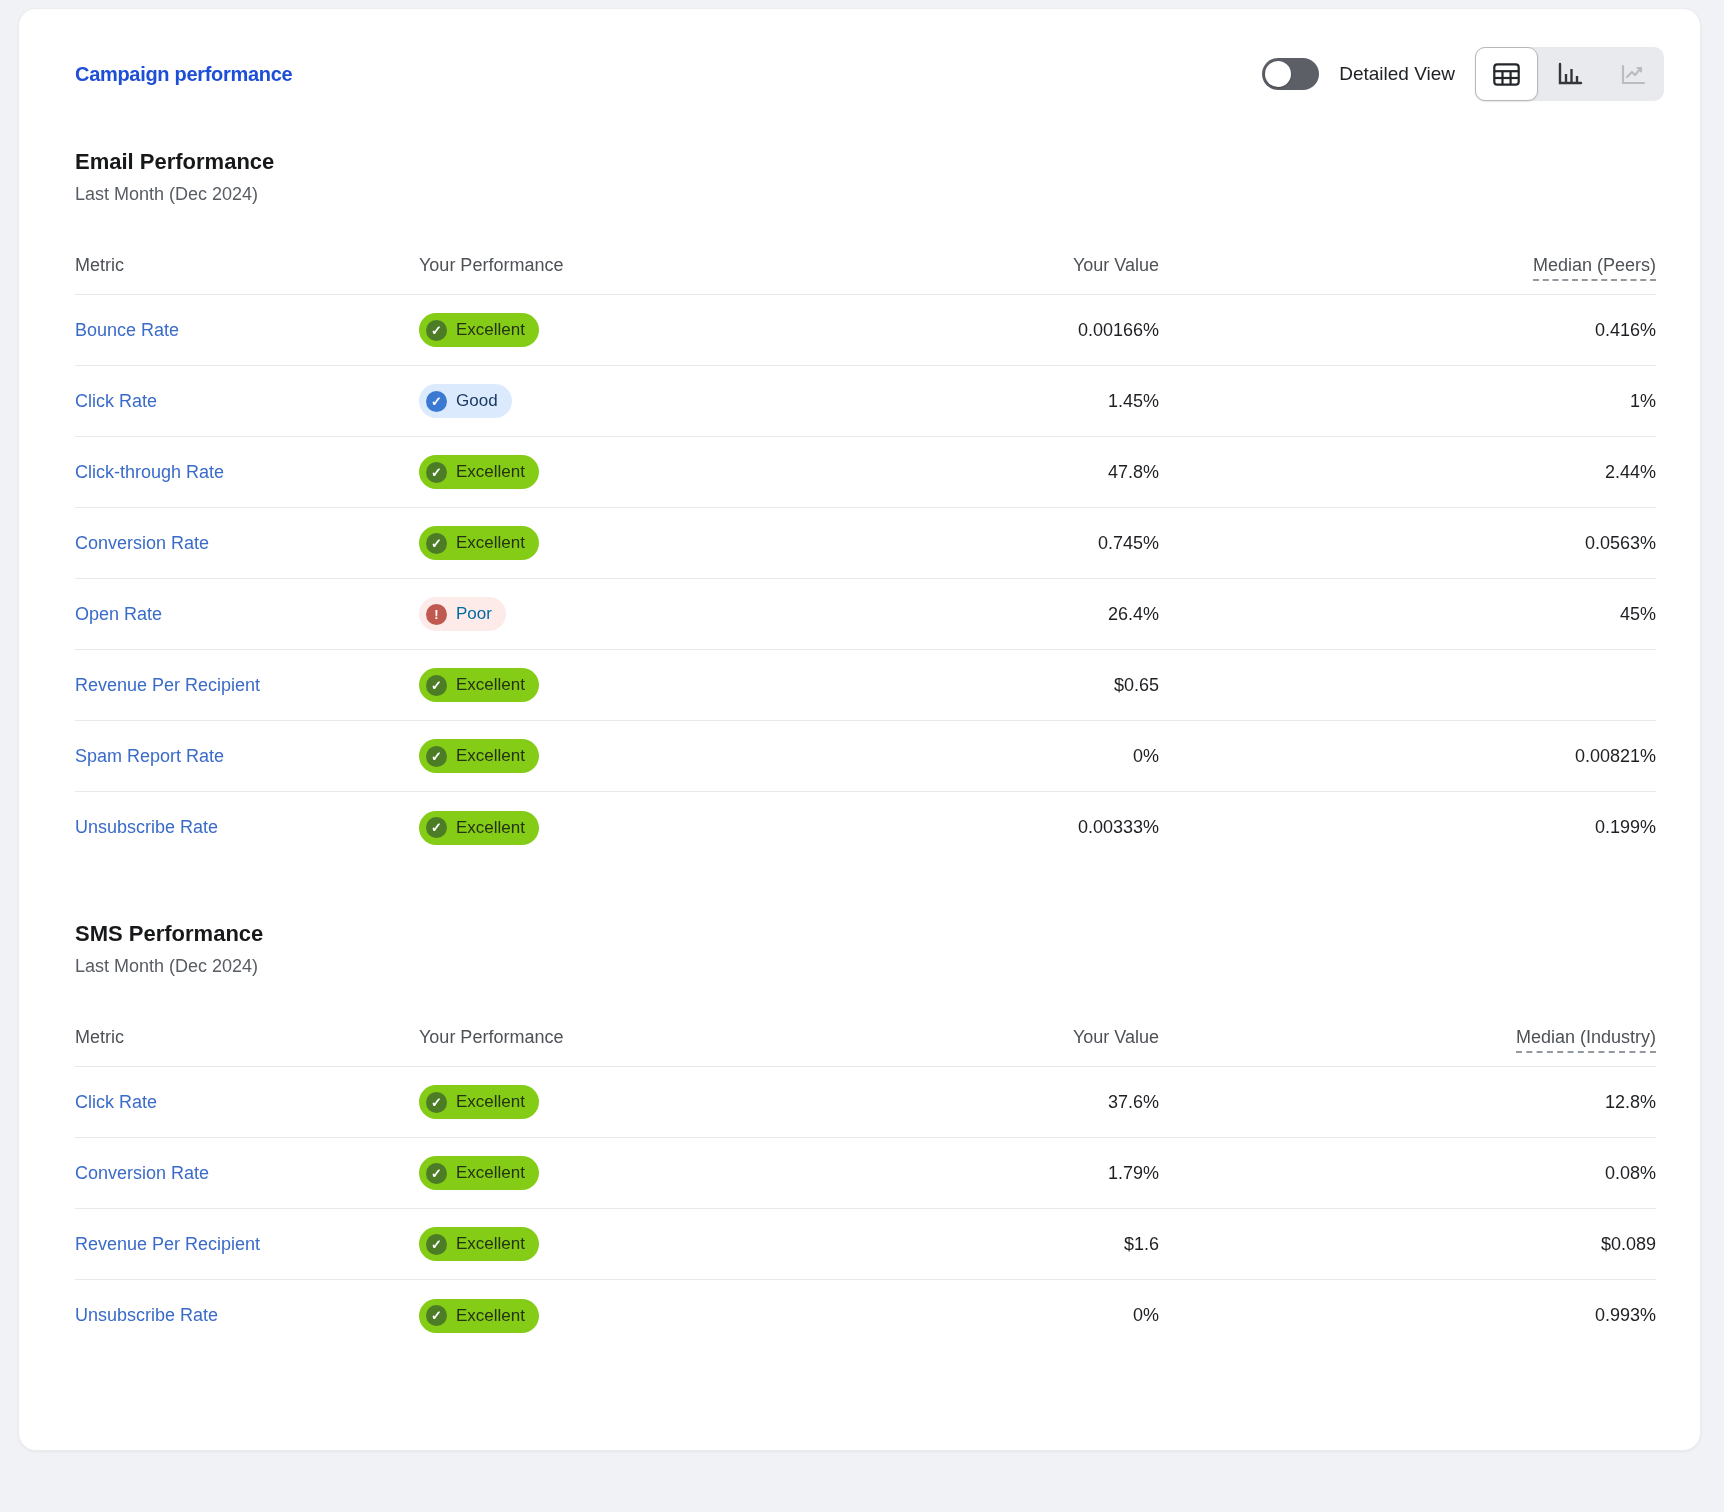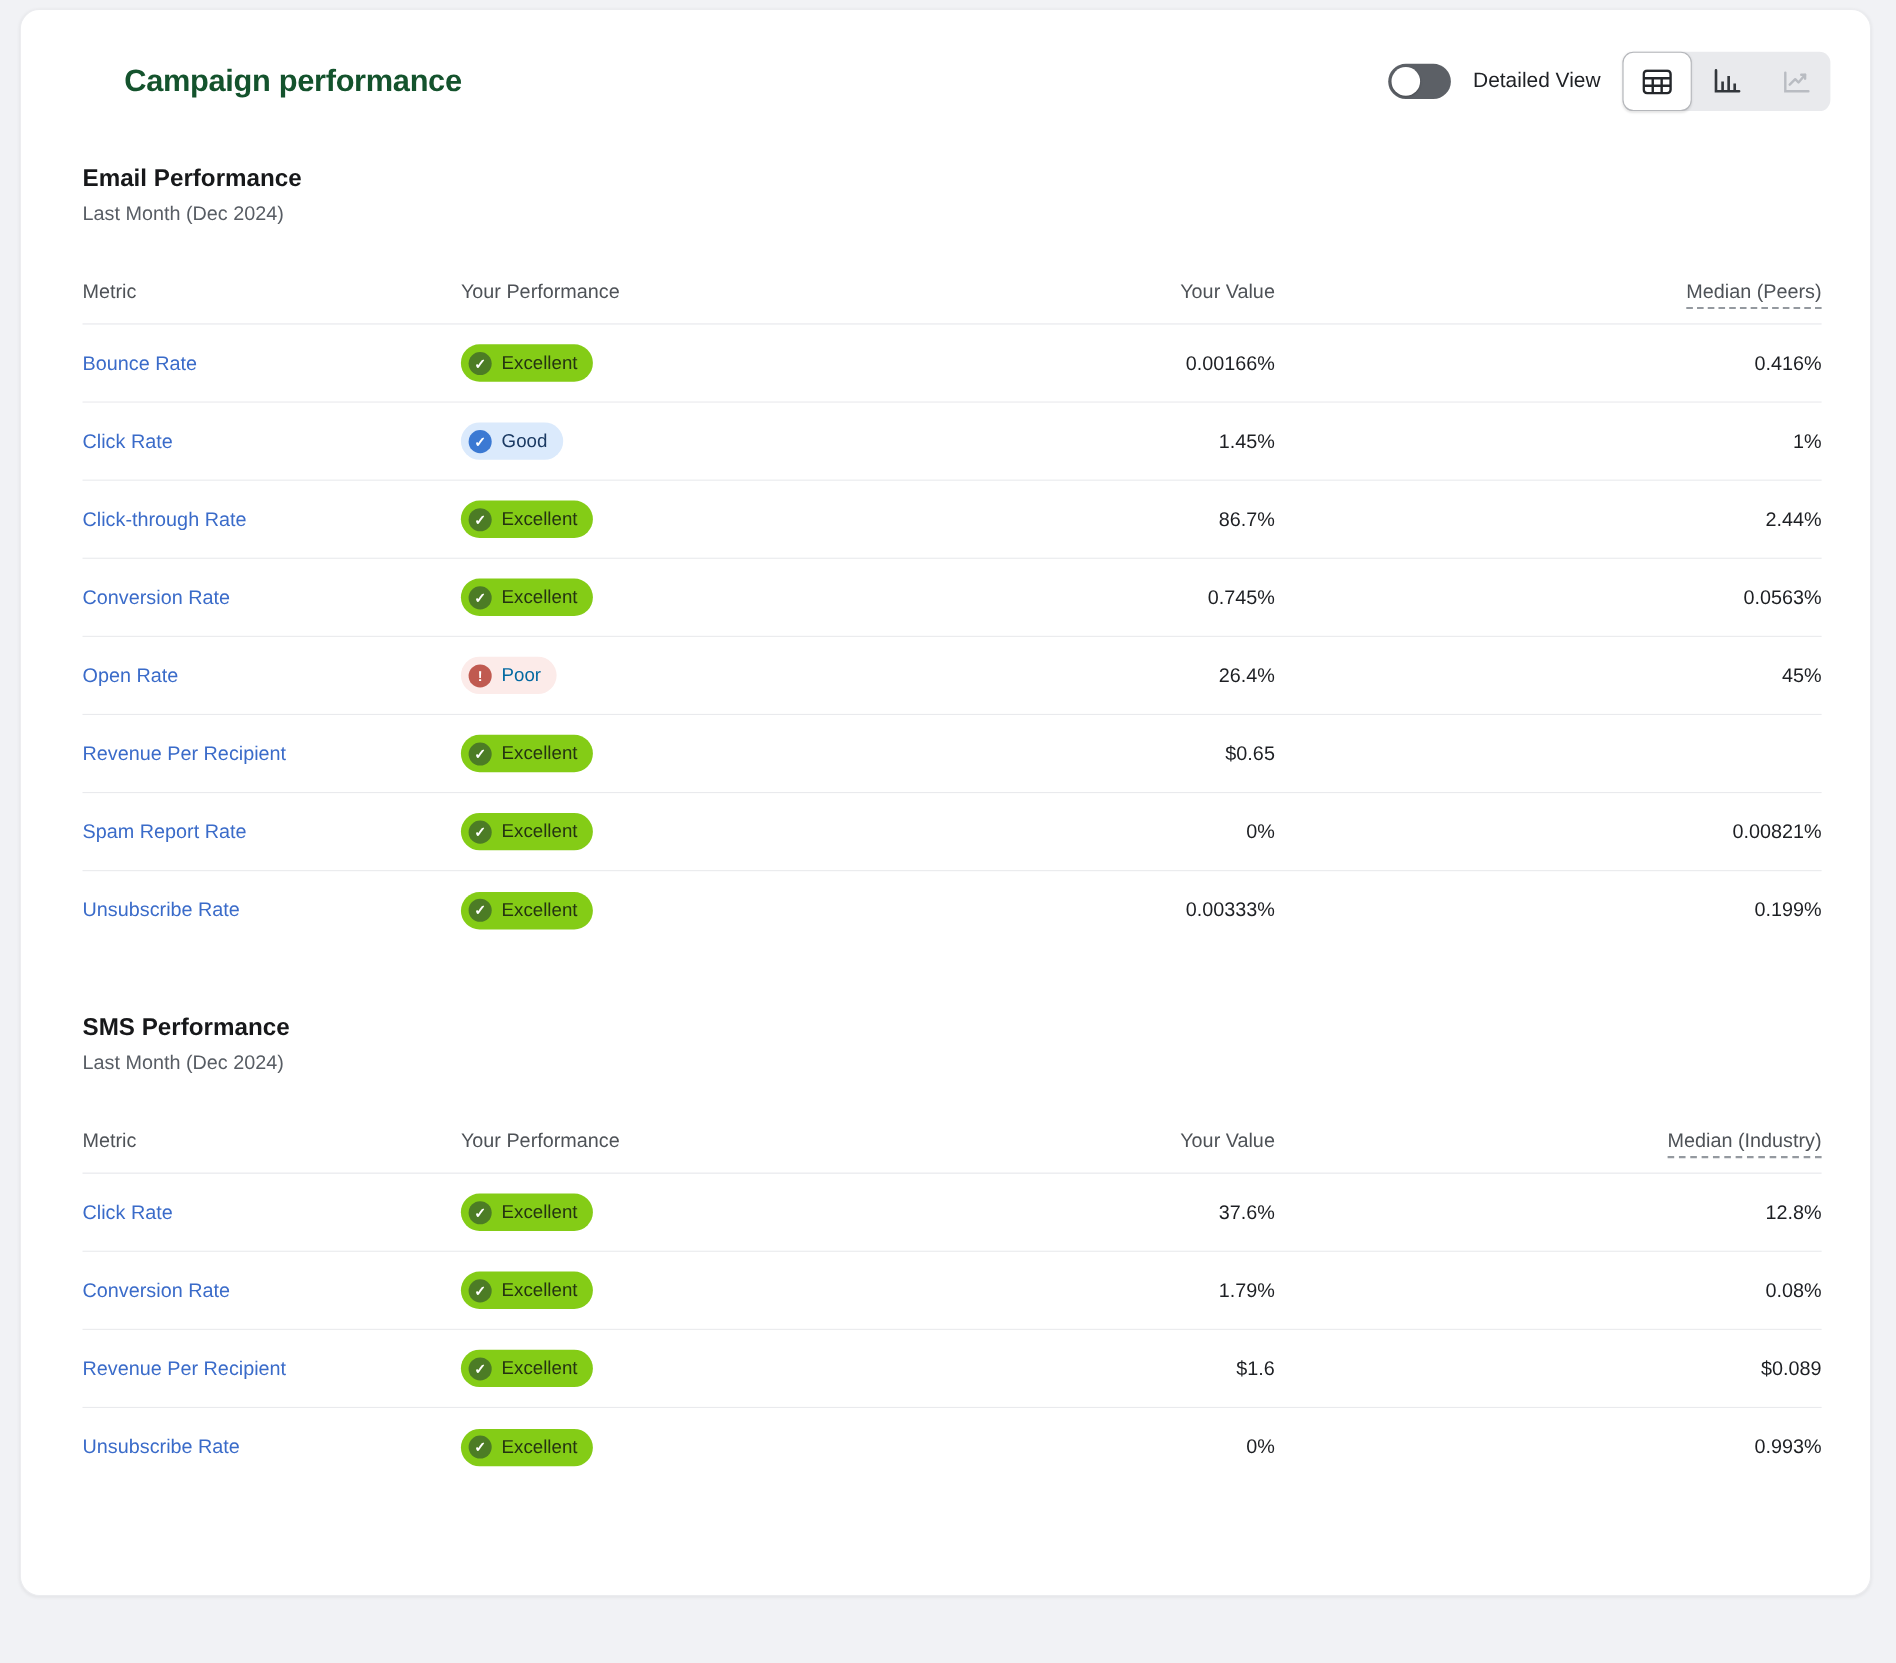--- a/index.html
+++ b/index.html
@@ -17,21 +17,21 @@
     background:#ffffff;
     border:1px solid #ebecef;
     border-radius:18px;
     box-shadow:0 1px 3px rgba(20,22,26,0.05);
   }
   
   .card-header {
     display:flex; align-items:center; justify-content:space-between;
     padding:38px 36px 0 56px;
   }
-  .page-title { font-size:28px; font-weight:700; color:#14532d; letter-spacing:-0.3px;margin-left:38px; }
+  .page-title { font-size:20px; font-weight:700; color:#1d4ed8; letter-spacing:-0.3px; }
   .controls { display:flex; align-items:center; gap:20px; }
   .toggle {
     width:57px; height:32px; border-radius:16px; background:#5c6066;
     position:relative; cursor:pointer; flex:0 0 auto;
   }
   .toggle .knob {
     position:absolute; left:3px; top:3px; width:26px; height:26px;
     border-radius:50%; background:#ffffff; box-shadow:0 1px 2px rgba(0,0,0,.25);
   }
   .toggle-label { font-size:19px; color:#202226; }
@@ -173,21 +173,21 @@
         <div class="col-value">1.45%</div>
         <div class="col-median">1%</div>
       </div>
 
       <div class="trow">
         <div class="col-metric"><a class="metric-link">Click-through Rate</a></div>
         <div class="col-perf"><span class="badge excellent">
               <span class="ic check"></span>
               <span>Excellent</span>
             </span></div>
-        <div class="col-value">86.7%</div>
+        <div class="col-value">47.8%</div>
         <div class="col-median">2.44%</div>
       </div>
 
       <div class="trow">
         <div class="col-metric"><a class="metric-link">Conversion Rate</a></div>
         <div class="col-perf"><span class="badge excellent">
               <span class="ic check"></span>
               <span>Excellent</span>
             </span></div>
         <div class="col-value">0.745%</div>

